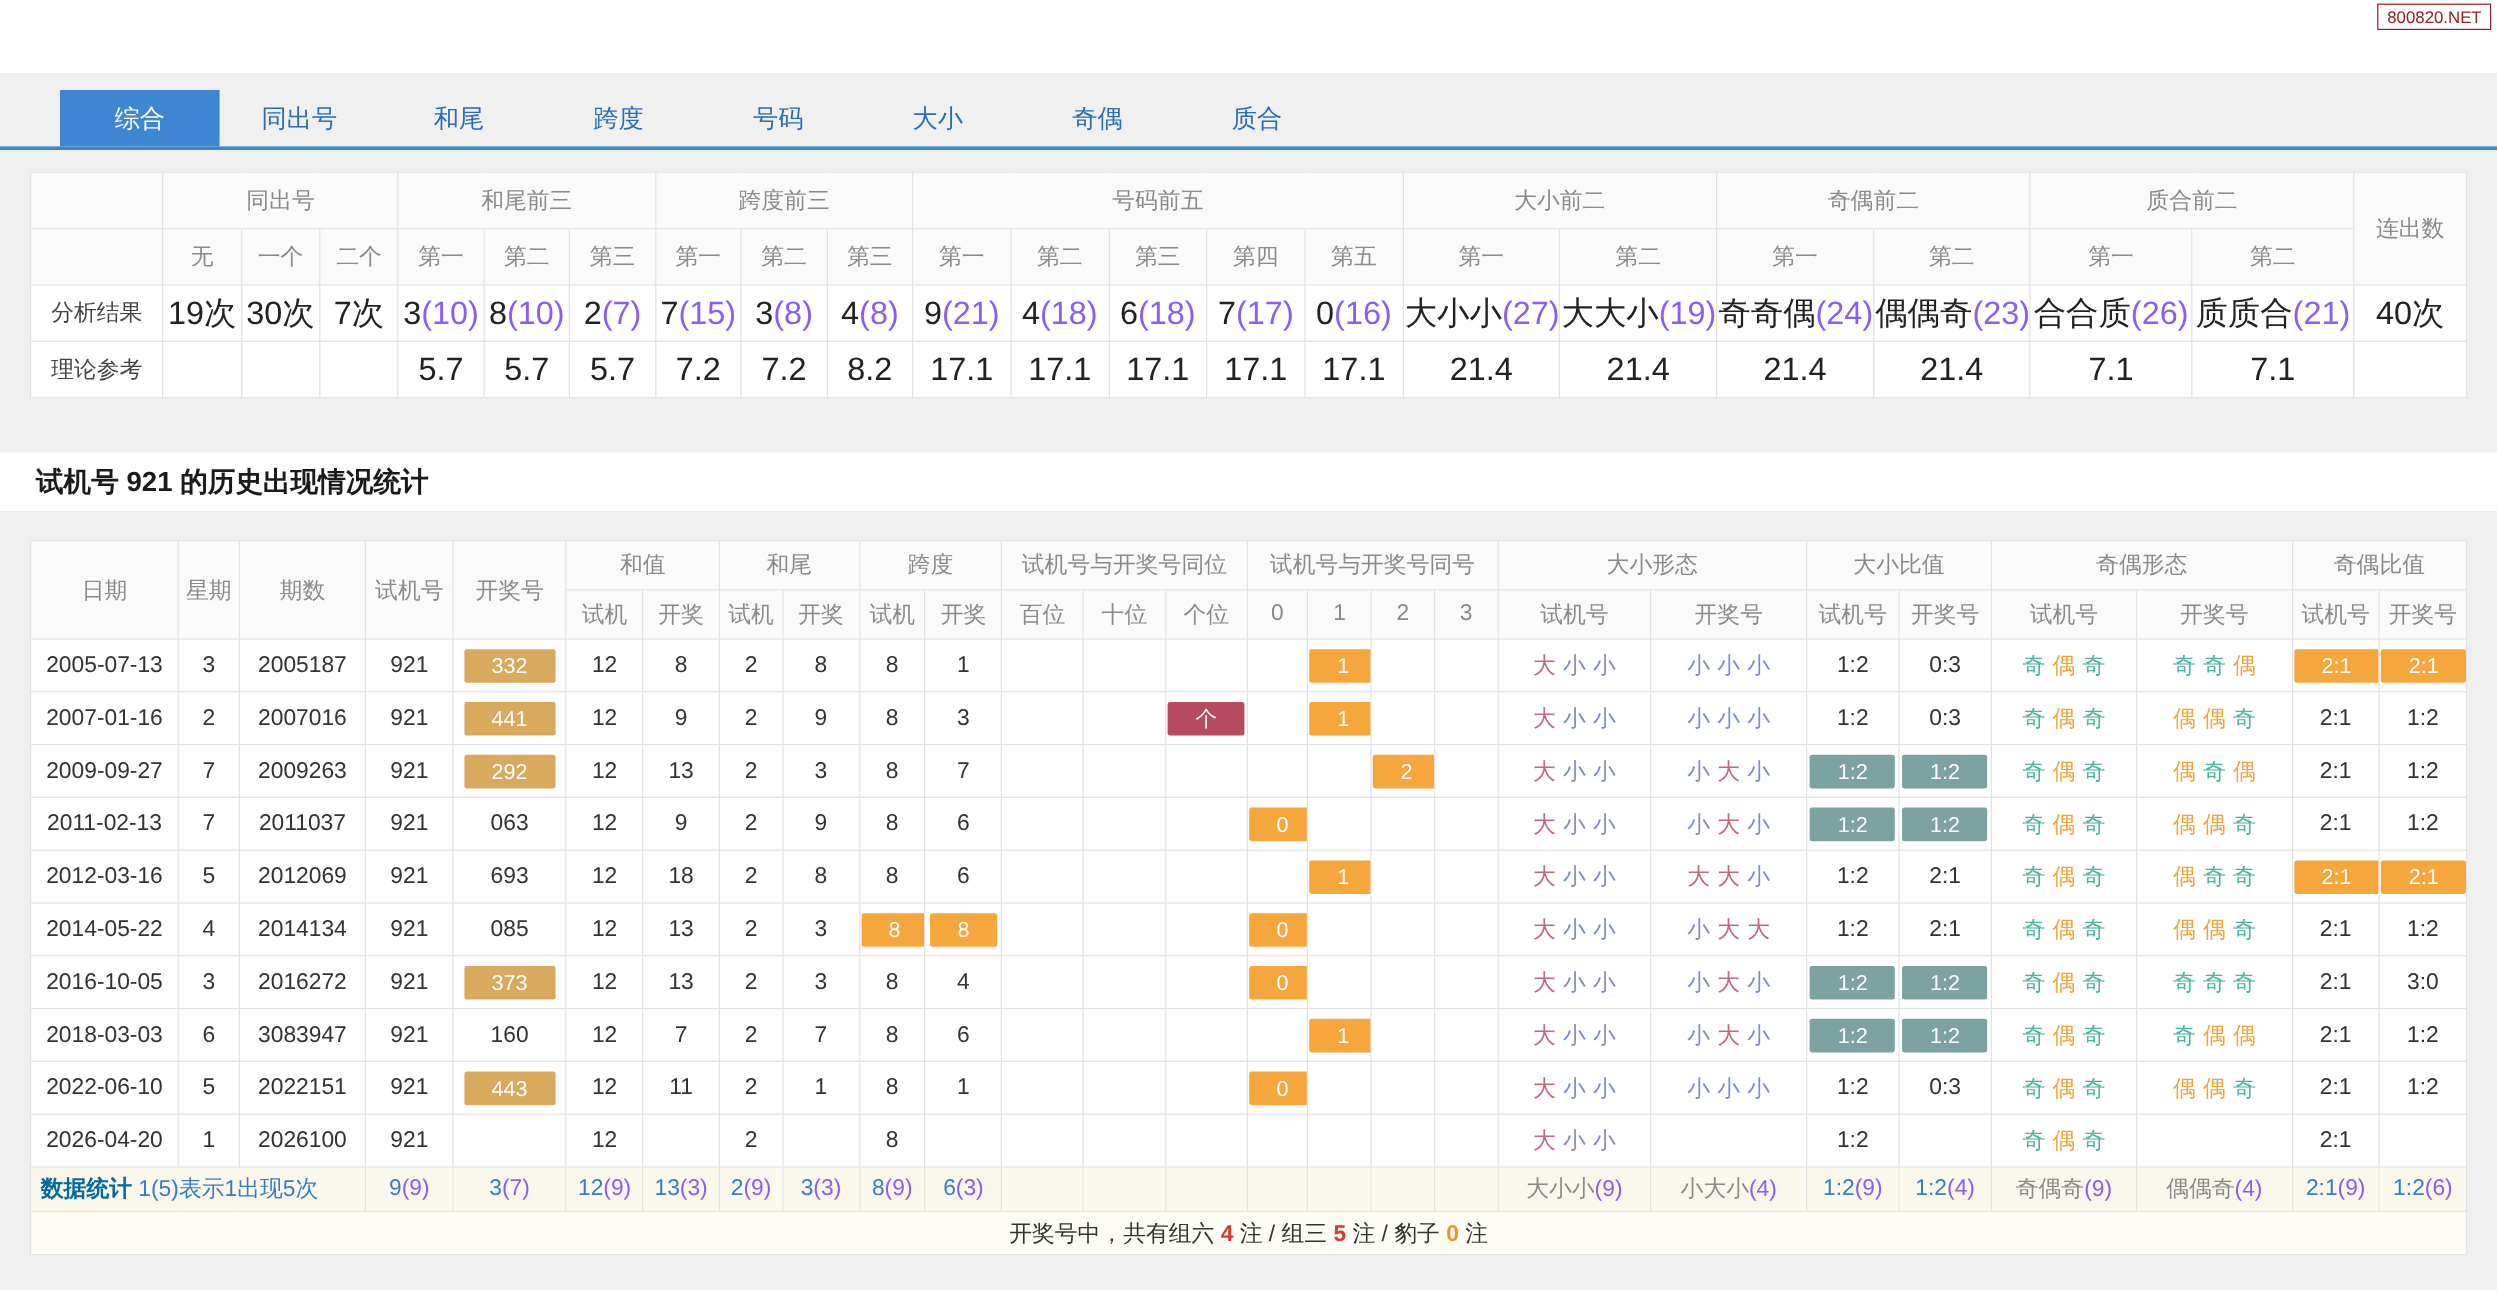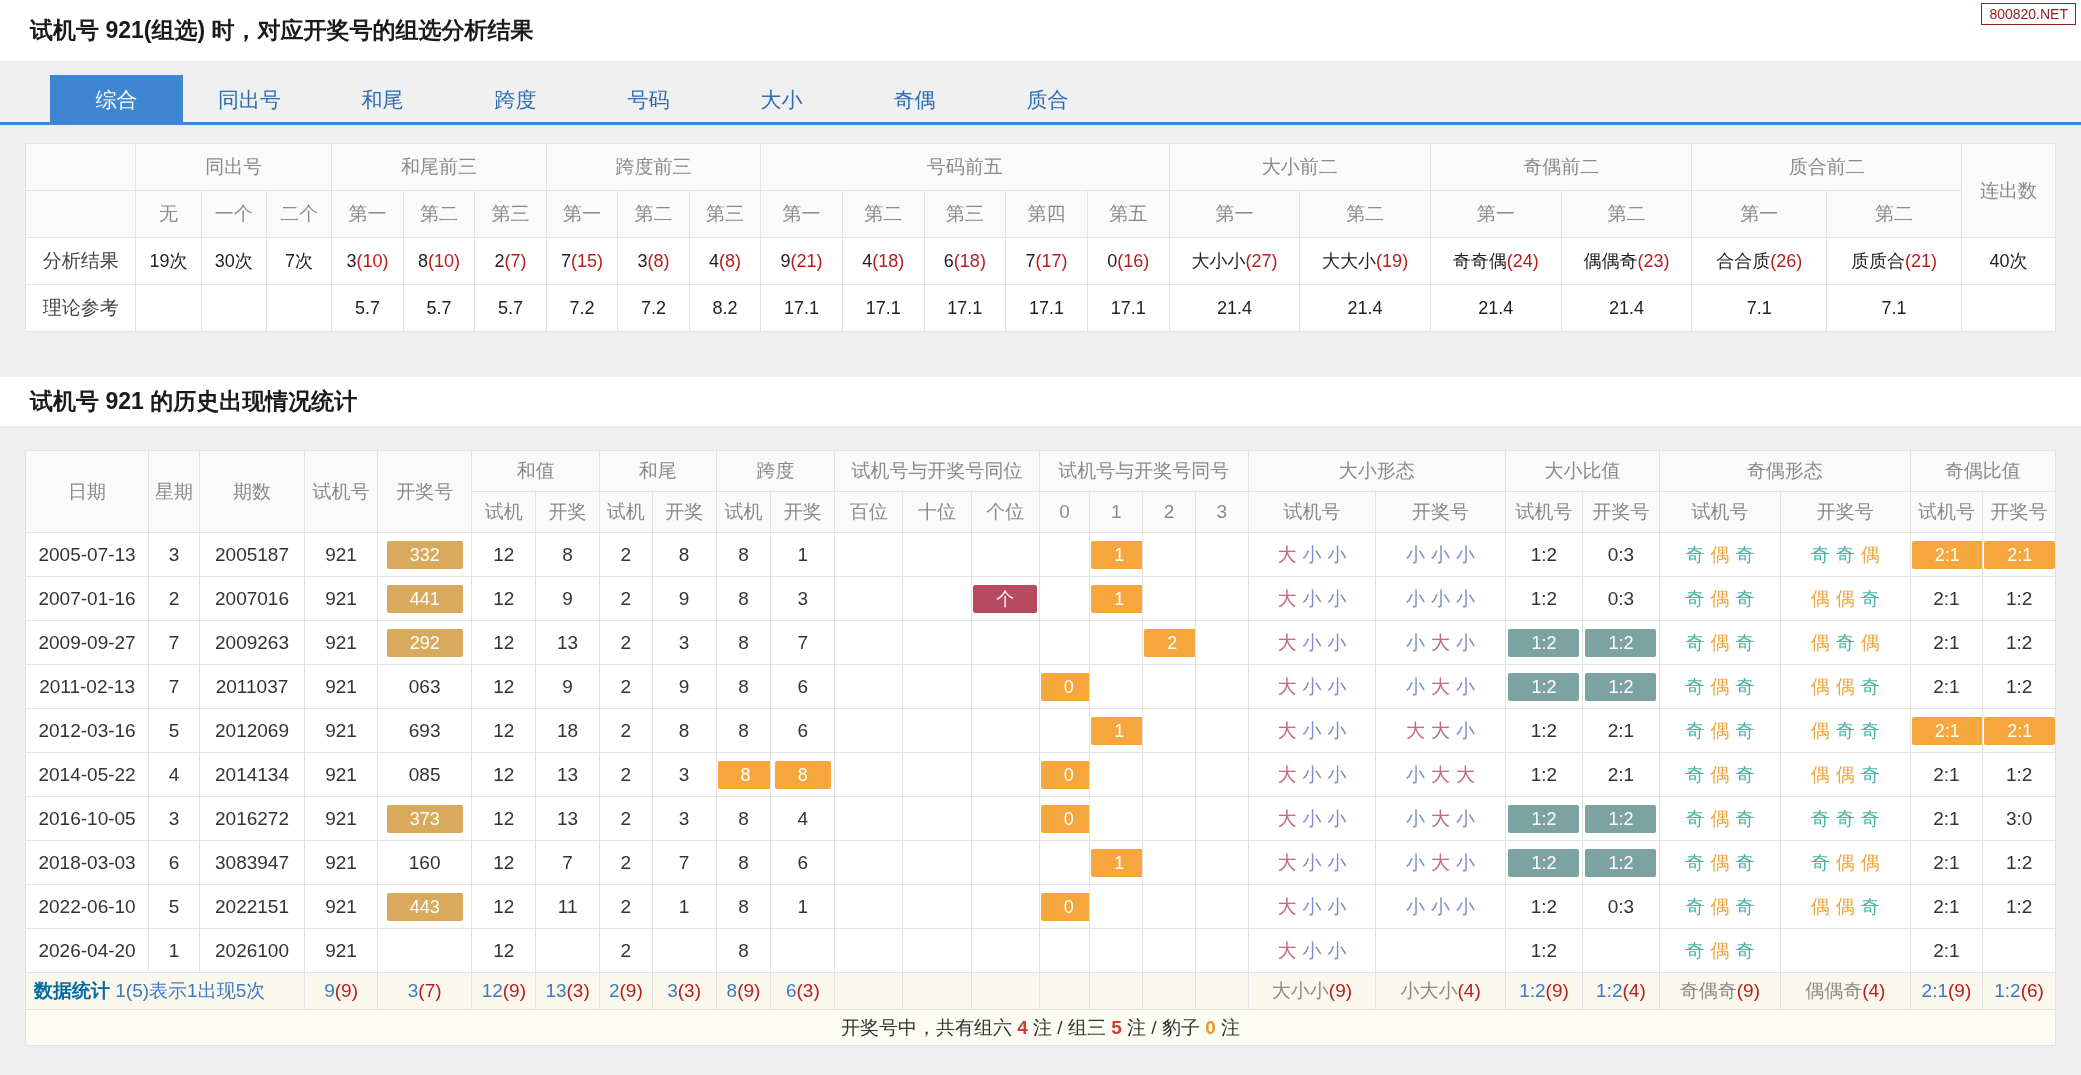--- a/index.html
+++ b/index.html
@@ -60,30 +60,30 @@
   th, td {
     border: 1px solid #e2e2e2;
     text-align: center;
     font-weight: normal;
     vertical-align: middle;
     overflow: hidden;
     white-space: nowrap;
   }
   
   #t1 th { height: 47px; font-size: 19px; color: #8a8a8a; background: #fafafa; }
-  #t1 td { height: 47px; font-size: 18px; color: #222; }
+  #t1 td { height: 47px; font-size: 27px; color: #222; }
   #t1 td.rowlabel { color: #444; font-size: 19px; }
   
   #t2 th { height: 41px; font-size: 19px; color: #8a8a8a; background: #fafafa; }
   #t2 td { height: 44px; font-size: 19px; color: #333; }
   #t2 tr.stats td { height: 37px; background: #faf8ec; font-size: 19px; }
   #t2 tr.stats td.stats-label { text-align: left; padding-left: 8px; }
   #t2 tr.summary td { height: 36px; background: #fdfcf4; font-size: 19px; color: #333; }
   .an-main { color: #222; }
-  .paren { color: #b91c1c; }
+  .paren { color: #8b5cf6; }
   .st-main { color: #3a7cc4; }
   .stg-main { color: #8a8a8a; }
   .stats-bold { color: #0369a1; font-weight: bold; }
   .stats-blue { color: #3a7cc4; }
   .txt-red { color: #c4443e; }
   .badge {
     display: inline-block;
     min-width: 24px;
     padding: 3px 23px;
     color: #fff;
@@ -100,21 +100,20 @@
   .c-xiao { color: #7d8bc9; }
   .c-ji { color: #4cb3a0; }
   .c-ou { color: #f0a43c; }
   .sum-red { color: #d23c34; font-weight: bold; }
   .sum-orange { color: #e8962e; font-weight: bold; }
 </style>
 </head>
 <body>
 
 <div class="titlebar">
-  <div class="page-title">试机号 921(组选) 时，对应开奖号的组选分析结果</div>
   <div class="watermark">800820.NET</div>
 </div>
 
 <div class="tabbar">
     <div class="tab active">综合</div>
     <div class="tab">同出号</div>
     <div class="tab">和尾</div>
     <div class="tab">跨度</div>
     <div class="tab">号码</div>
     <div class="tab">大小</div>

